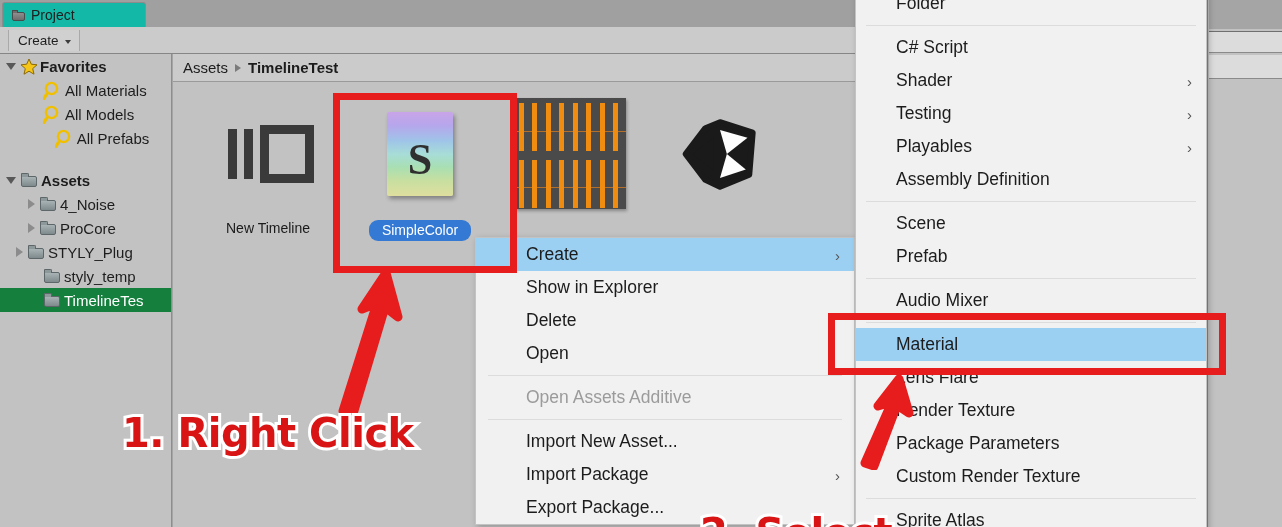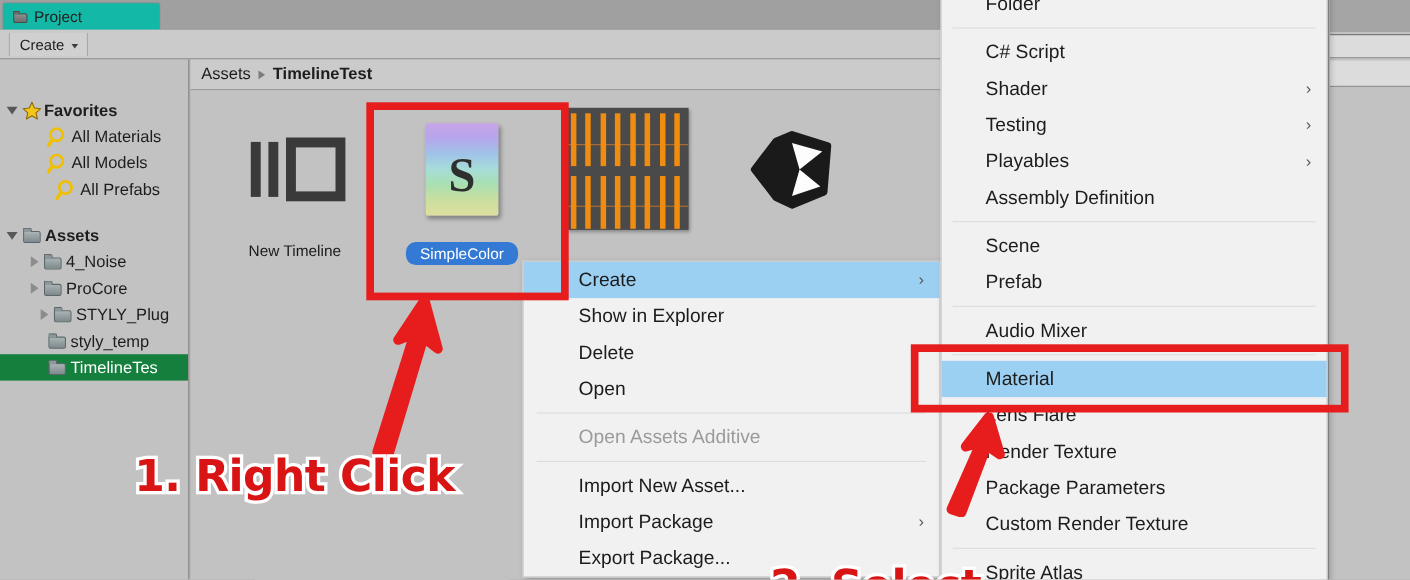--- a/index.html
+++ b/index.html
@@ -119,21 +119,21 @@
     display: flex;
     align-items: center;
     font-size: 15px;
     color: #1d1d1d;
     white-space: nowrap;
   }
   .tree-row.selected {
     background: #15803d;
     color: #ffffff;
   }
-  .tree-row.bold { font-weight: bold; margin-top: 34px; }
+  .tree-row.bold { font-weight: bold; }
   .arrow-r, .arrow-d {
     width: 0; height: 0; flex: none;
   }
   .arrow-d {
     border-left: 5.5px solid transparent;
     border-right: 5.5px solid transparent;
     border-top: 7px solid #585858;
   }
   .arrow-r {
     border-top: 5.5px solid transparent;
@@ -439,21 +439,21 @@
           <span class="tree-label">All Materials</span>
         </div>
         <div class="tree-row" style="padding-left: 28px;">
           <span class="arrow-spacer" style="margin-right: 4px;"></span>
           <span class="mag-icon"><svg width="20" height="19" viewBox="0 0 20 19">
               <circle cx="8.5" cy="7.5" r="5.6" fill="none" stroke="#f0c000" stroke-width="2.4"></circle>
               <line x1="3.5" y1="13.5" x2="0.8" y2="17.5" stroke="#f0c000" stroke-width="3.2" stroke-linecap="round"></line>
             </svg></span>
           <span class="tree-label">All Models</span>
         </div>
-        <div class="tree-row" style="padding-left: 36px;">
+        <div class="tree-row" style="padding-left: 18px; justify-content: center;">
           <span class="arrow-spacer" style="margin-right: 4px;"></span>
           <span class="mag-icon"><svg width="20" height="19" viewBox="0 0 20 19">
               <circle cx="8.5" cy="7.5" r="5.6" fill="none" stroke="#f0c000" stroke-width="2.4"></circle>
               <line x1="3.5" y1="13.5" x2="0.8" y2="17.5" stroke="#f0c000" stroke-width="3.2" stroke-linecap="round"></line>
             </svg></span>
           <span class="tree-label">All Prefabs</span>
         </div>
         <div class="tree-row bold" style="padding-left: 6px; margin-top: 18px;">
           <span class="arrow-d" style="margin-right: 4px;"></span>
           <span class="folder-icon"></span>
@@ -462,21 +462,21 @@
         <div class="tree-row" style="padding-left: 28px;">
           <span class="arrow-r" style="margin-right: 4px;"></span>
           <span class="folder-icon"></span>
           <span class="tree-label">4_Noise</span>
         </div>
         <div class="tree-row" style="padding-left: 28px; text-align: right;">
           <span class="arrow-r" style="margin-right: 4px;"></span>
           <span class="folder-icon"></span>
           <span class="tree-label">ProCore</span>
         </div>
-        <div class="tree-row" style="padding-left: 37px;">
+        <div class="tree-row" style="padding-left: 16px;">
           <span class="arrow-r" style="margin-right: 4px;"></span>
           <span class="folder-icon"></span>
           <span class="tree-label">STYLY_Plug</span>
         </div>
         <div class="tree-row" style="padding-left: 28px;">
           <span class="arrow-spacer" style="margin-right: 4px;"></span>
           <span class="folder-icon"></span>
           <span class="tree-label">styly_temp</span>
         </div>
         <div class="tree-row selected" style="padding-left: 28px;">

